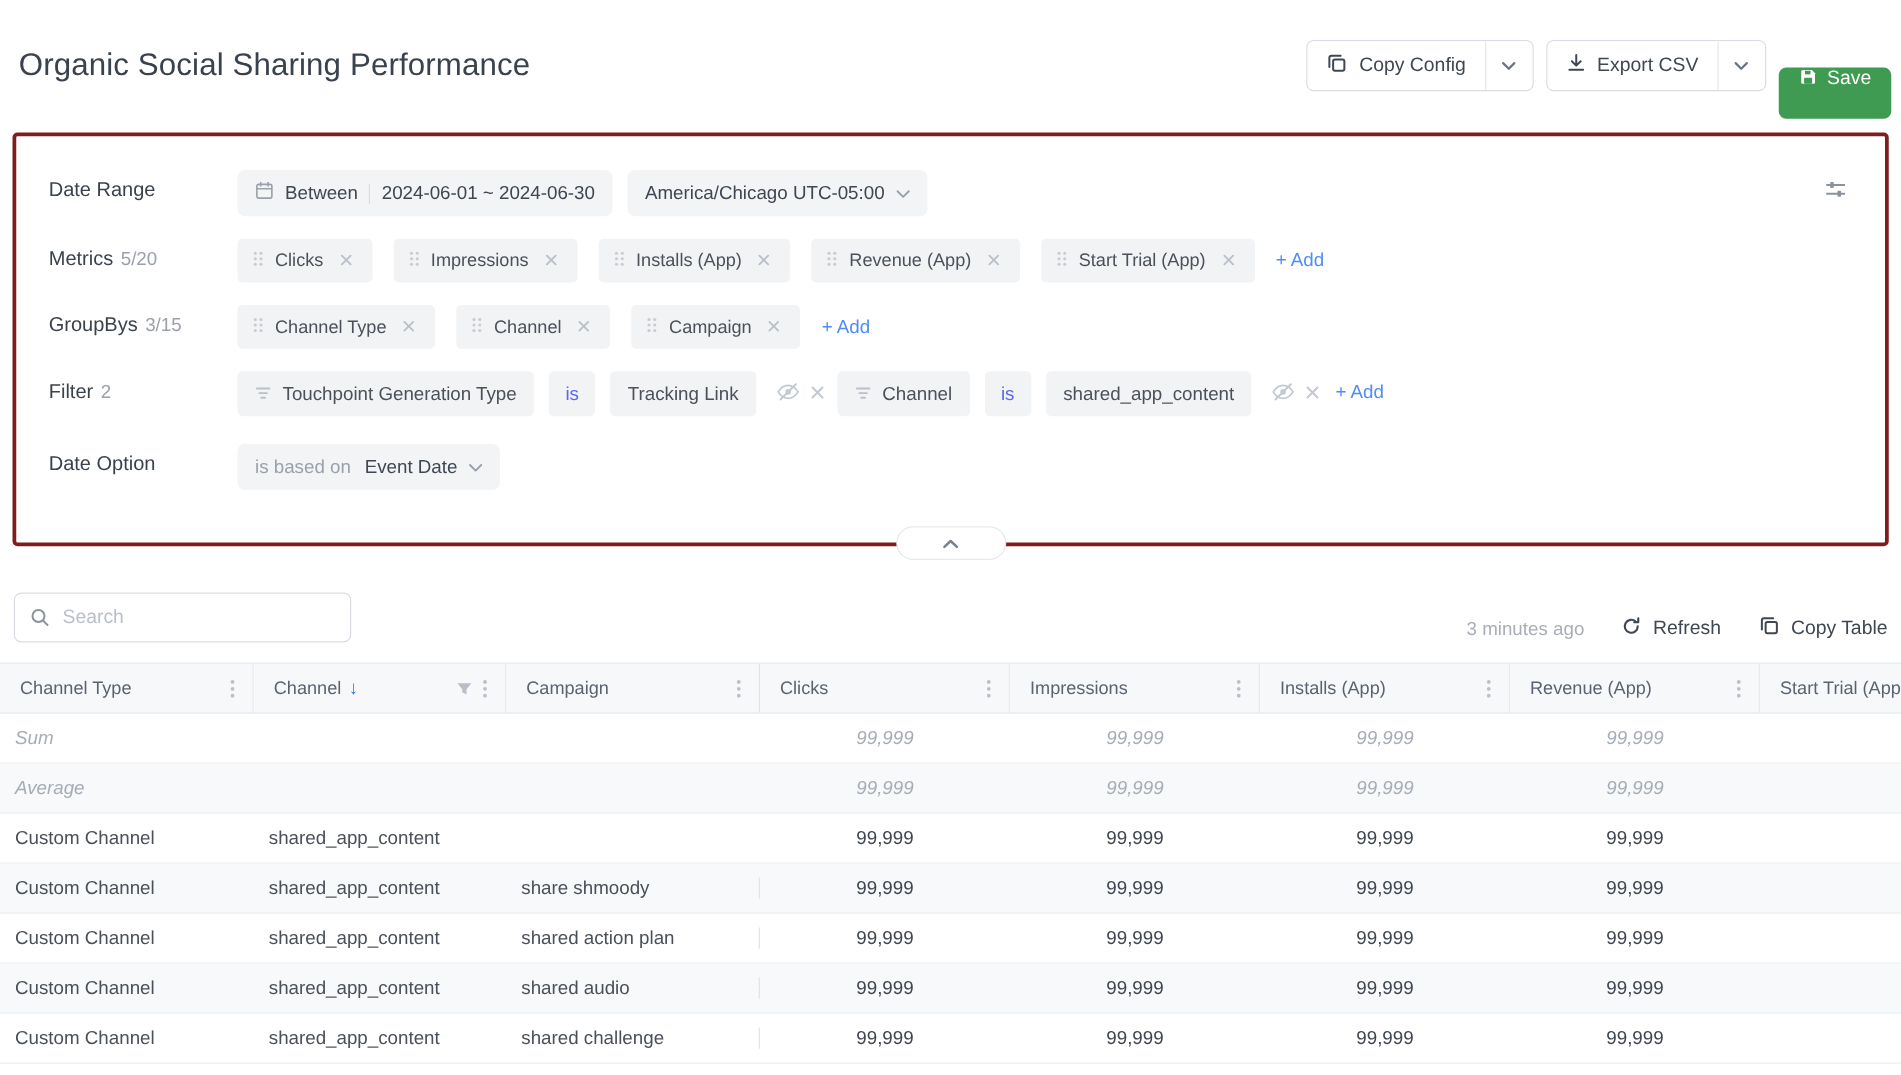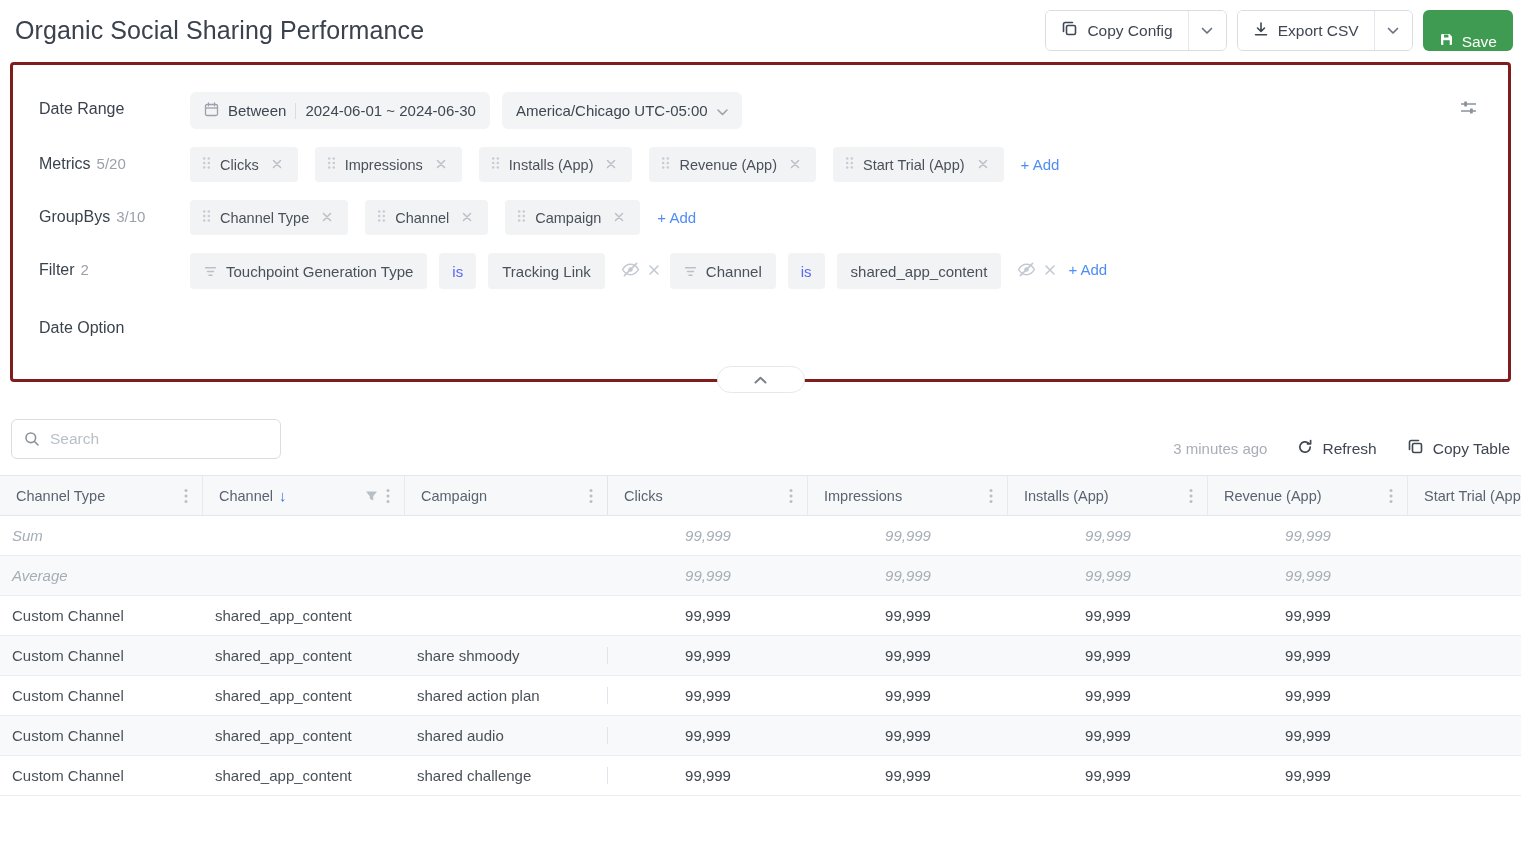--- a/index.html
+++ b/index.html
@@ -10,23 +10,23 @@
   .app-header { display:flex; justify-content:space-between; align-items:center;
     padding:10px 8px 8px 15px; }
   .page-title { font-size:25px; font-weight:500; color:#3a424d; letter-spacing:0.1px; }
   .hdr-actions { display:flex; align-items:center; gap:10px; }
   .split-btn { display:flex; align-items:stretch; border:1px solid #d9dde3; border-radius:6px;
     background:#fff; height:41px; overflow:hidden; }
   .split-main { display:flex; align-items:center; gap:9px; padding:0 15px; font-size:15.5px;
     color:#3e4752; cursor:pointer; background:#fff; border:none; }
   .split-caret { display:flex; align-items:center; justify-content:center; width:38px;
     border:none; border-left:1px solid #e4e7eb; background:#fff; cursor:pointer; }
-  .save-btn { display:flex; align-items:flex-end; gap:8px; height:41px; padding:0 16px;
+  .save-btn { display:flex; align-items:flex-start; gap:8px; height:41px; padding:0 16px;
     background:#3e9b51; color:#fff; border:none; border-radius:6px; font-size:15.5px;
-    font-weight:500; cursor:pointer; }
+    font-weight:500; cursor:pointer;margin-top:44px; }
 
   
   .config-panel { position:relative; margin:3px 10px 0; border:3px solid #7f1d1d;
     border-radius:4px; padding:27px 26px 24px; background:#fff; }
   .cfg-row { display:flex; align-items:flex-start; margin-bottom:18px; }
   .cfg-row:last-child { margin-bottom:0; }
   .cfg-label-wrap { width:151px; flex-shrink:0; padding-top:8px; display:flex; align-items:baseline; gap:6px; }
   .cfg-label { font-size:16px; color:#3a424d; }
   .cfg-count { font-size:15px; color:#9aa1ab; }
   .cfg-content { display:flex; align-items:center; flex-wrap:wrap; }
@@ -257,21 +257,21 @@
               </svg></span>
           </button>
       </span>
       <button class="add-link">+ Add</button>
     </div>
   </div>
 
   <div class="cfg-row">
     <div class="cfg-label-wrap">
       <span class="cfg-label">GroupBys</span>
-      <span class="cfg-count">3/10</span>
+      <span class="cfg-count">3/15</span>
     </div>
     <div class="cfg-content">
       <span class="chip">
         <span><svg width="9" height="14" viewBox="0 0 9 14">
               <circle cx="2.2" cy="2.6" r="1.25" fill="#c6ccd3"></circle>
               <circle cx="6.8" cy="2.6" r="1.25" fill="#c6ccd3"></circle>
               <circle cx="2.2" cy="7" r="1.25" fill="#c6ccd3"></circle>
               <circle cx="6.8" cy="7" r="1.25" fill="#c6ccd3"></circle>
               <circle cx="2.2" cy="11.4" r="1.25" fill="#c6ccd3"></circle>
               <circle cx="6.8" cy="11.4" r="1.25" fill="#c6ccd3"></circle>
@@ -369,20 +369,29 @@
               </svg></span>
           </button>
       </div>
       <button class="add-link filter-add">+ Add</button>
     </div>
   </div>
 
   <div class="cfg-row" style="margin-top:22px;">
     <div class="cfg-label-wrap">
       <span class="cfg-label">Date Option</span>
+    </div>
+    <div class="cfg-content">
+      <div class="pill-box">
+        <span class="date-opt-prefix">is based on</span>
+        <span class="date-opt-value">Event Date</span>
+        <span><svg width="11" height="7" viewBox="0 0 11 7">
+              <path d="M1 1 L5.5 5.5 L10 1" stroke="#9aa1ab" stroke-width="1.5" fill="none" stroke-linecap="round" stroke-linejoin="round"></path>
+            </svg></span>
+      </div>
     </div>
   </div>
 
   <button class="collapse-pill">
     <span><svg width="13" height="8" viewBox="0 0 13 8">
           <path d="M1.5 6.5 L6.5 1.8 L11.5 6.5" stroke="#7a828c" stroke-width="2" fill="none" stroke-linecap="round" stroke-linejoin="round"></path>
         </svg></span>
   </button>
 </div>
 

